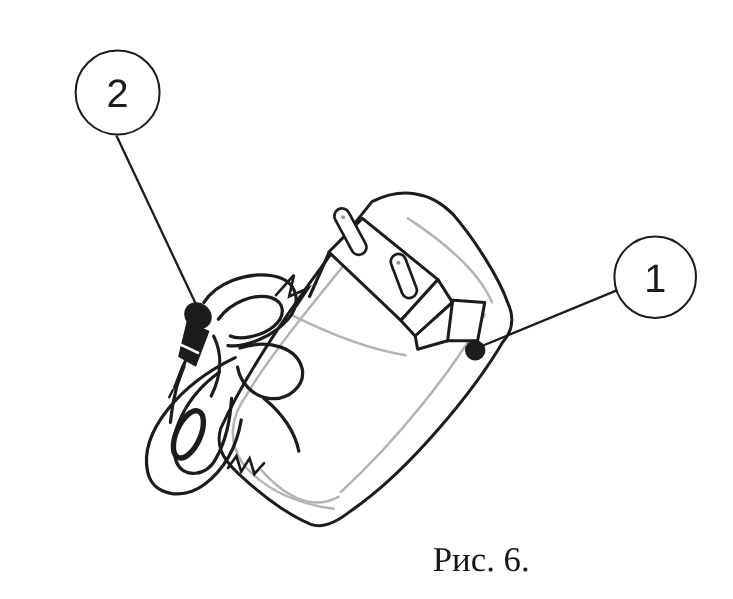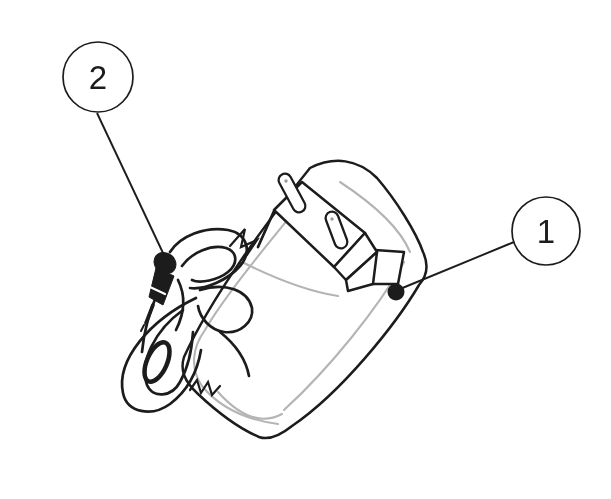--- a/index.html
+++ b/index.html
@@ -114,13 +114,14 @@
 
   <g>
     <circle cx="396" cy="292" r="8.5" fill="#1c1c1c"></circle>
     <line class="leader" x1="400" y1="289" x2="514" y2="242"></line>
     <circle class="callout-circle" cx="546" cy="231" r="34"></circle>
     <text class="callout-num" x="546" y="243">1</text>
   </g>
 </svg>
 
 <div class="caption">
+  <span>Рис. 6.</span>
 </div>
 
 </body></html>

